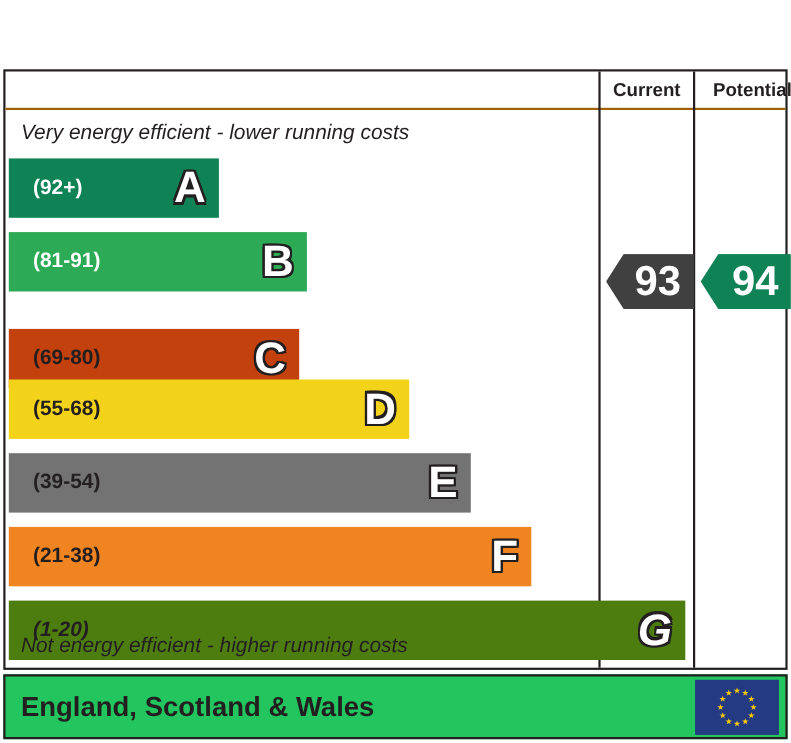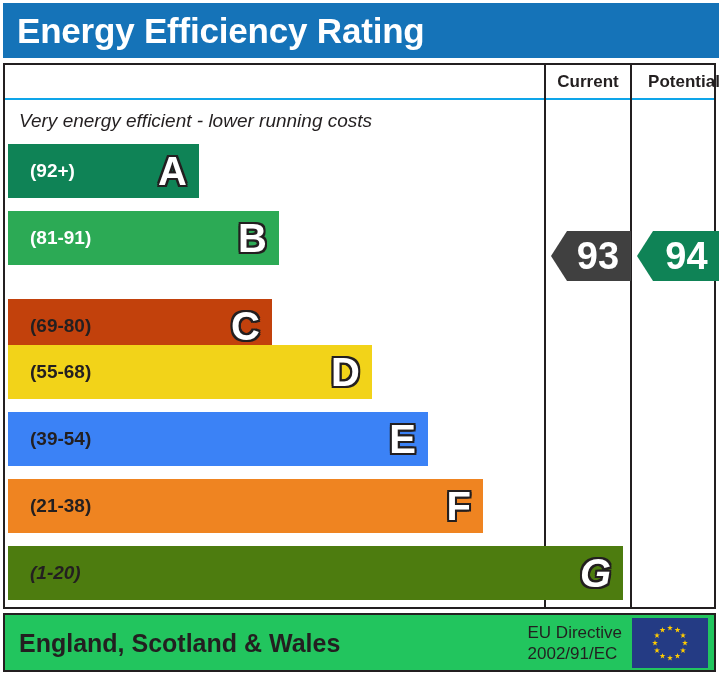--- a/index.html
+++ b/index.html
@@ -61,21 +61,21 @@
   .vdiv.c1 { left: 539px; }
   .vdiv.c2 { left: 625px; }
 
   
   .thead-row {
     position: absolute;
     left: 0;
     top: 0;
     width: 100%;
     height: 35px;
-    border-bottom: 2px solid #0ea5e9;
+    border-bottom: 2px solid #a16207;
     box-sizing: border-box;
     text-decoration: underline;
   }
   .col-head {
     position: absolute;
     top: 0;
     height: 33px;
     line-height: 33px;
     text-align: center;
     font-size: 17px;
@@ -193,23 +193,20 @@
     height: 50px;
     background: #243B84;
   }
   .eu-flag svg { display: block; width: 100%; height: 100%; }
 </style>
 </head>
 <body>
 
 <div id="eer">
 
-  <div class="title-bar">
-    <div class="title-text">Energy Efficiency Rating</div>
-  </div>
 
   <div class="table-frame">
 
     <div class="thead-row">
       <div class="col-head current">Current</div>
       <div class="col-head potential">Potential</div>
     </div>
 
     <div class="vdiv c1"></div>
     <div class="vdiv c2"></div>
@@ -226,45 +223,42 @@
         <span class="band-letter">B</span>
       </div>
       <div class="band" style="top: 178px; width: 264px; background: #c2410c; margin-top: 21px;">
         <span class="band-range" style="color: rgb(35, 31, 32);">(69-80)</span>
         <span class="band-letter">C</span>
       </div>
       <div class="band" style="top: 245px; width: 364px; background: rgb(242, 211, 25);">
         <span class="band-range" style="color: rgb(35, 31, 32);">(55-68)</span>
         <span class="band-letter">D</span>
       </div>
-      <div class="band" style="top: 312px; width: 420px; background: #3b82f6;">
+      <div class="band" style="top: 312px; width: 420px; background: #737373;">
         <span class="band-range" style="color: rgb(35, 31, 32);">(39-54)</span>
         <span class="band-letter">E</span>
       </div>
       <div class="band" style="top: 379px; width: 475px; background: rgb(239, 132, 33);">
         <span class="band-range" style="color: rgb(35, 31, 32);">(21-38)</span>
         <span class="band-letter">F</span>
       </div>
       <div class="band" style="top: 446px; width: 615px; background: #4d7c0f; font-style: italic;">
         <span class="band-range" style="color: rgb(35, 31, 32);">(1-20)</span>
         <span class="band-letter">G</span>
       </div>
 
+      <div class="caption bottom">Not energy efficient - higher running costs</div>
     </div>
 
     <div class="rating-arrow current" style="background: #404040;">93</div>
     <div class="rating-arrow potential" style="background: rgb(15, 131, 86);">94</div>
   </div>
 
   <div class="footer-frame">
     <div class="footer-region">England, Scotland &amp; Wales</div>
-    <div class="footer-directive">
-      <div>EU Directive</div>
-      <div>2002/91/EC</div>
-    </div>
     <div class="eu-flag">
       <svg viewBox="0 0 76 50" aria-hidden="true">
         <rect x="0" y="0" width="76" height="50" fill="#243B84"></rect>
         <g id="eu-stars" fill="#FFCC00">
             <path d="M38.00,6.90L38.70,9.04L40.95,9.04L39.13,10.37L39.82,12.51L38.00,11.18L36.18,12.51L36.87,10.37L35.05,9.04L37.30,9.04Z" fill="#FFCC00"></path>
             <path d="M45.50,8.91L46.20,11.05L48.45,11.05L46.63,12.38L47.32,14.52L45.50,13.19L43.68,14.52L44.37,12.38L42.55,11.05L44.80,11.05Z" fill="#FFCC00"></path>
             <path d="M50.99,14.40L51.69,16.54L53.94,16.54L52.12,17.87L52.81,20.01L50.99,18.68L49.17,20.01L49.86,17.87L48.04,16.54L50.29,16.54Z" fill="#FFCC00"></path>
             <path d="M53.00,21.90L53.70,24.04L55.95,24.04L54.13,25.37L54.82,27.51L53.00,26.18L51.18,27.51L51.87,25.37L50.05,24.04L52.30,24.04Z" fill="#FFCC00"></path>
             <path d="M50.99,29.40L51.69,31.54L53.94,31.54L52.12,32.87L52.81,35.01L50.99,33.68L49.17,35.01L49.86,32.87L48.04,31.54L50.29,31.54Z" fill="#FFCC00"></path>
             <path d="M45.50,34.89L46.20,37.03L48.45,37.03L46.63,38.36L47.32,40.50L45.50,39.17L43.68,40.50L44.37,38.36L42.55,37.03L44.80,37.03Z" fill="#FFCC00"></path>

